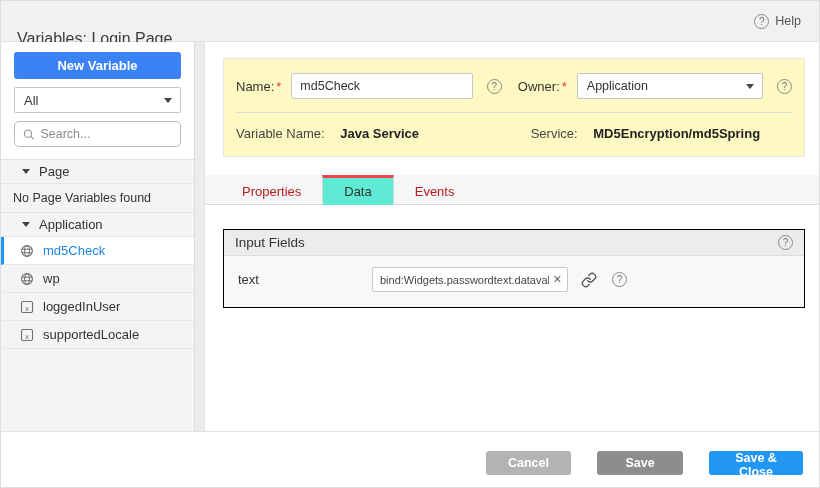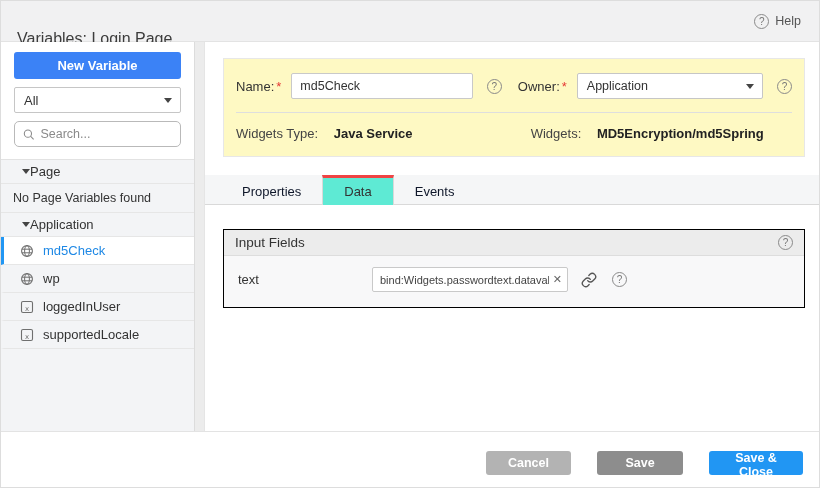--- a/index.html
+++ b/index.html
@@ -30,21 +30,21 @@
   .sidebar-select { margin:8px 13px 0 13px; }
   .caret { position:absolute; right:8px; top:50%; margin-top:-2px; width:0; height:0;
            border-left:4px solid transparent; border-right:4px solid transparent; border-top:5px solid #444; }
   .search { margin:8px 13px 0 13px; display:flex; align-items:center; gap:6px; background:#fff;
             border:1px solid #b9b9b9; border-radius:5px; height:26px; padding:0 8px; }
   .search input { border:none; outline:none; font-size:12.5px; color:#333; width:100%; background:transparent;
                   font-family:inherit; }
   .search input::placeholder { color:#8a8a8a; }
 
   .tree { margin-top:12px; flex:1; background:#f3f4f6; border-top:1px solid #e2e2e2; font-size:13px; }
-  .tree .group { display:flex; align-items:center; height:24px; padding-left:21px;
+  .tree .group { display:flex; align-items:center; gap:9px; height:24px; padding-left:21px;
                  border-bottom:1px solid #e6e6e6; cursor:pointer; color:#333; }
   .tri { width:0; height:0; border-left:4.5px solid transparent; border-right:4.5px solid transparent;
          border-top:5.5px solid #444; }
   .tree .empty { font-size:12.5px; color:#333; padding:7px 0 7px 12px;
                  border-bottom:1px solid #e6e6e6; }
   .tree .item { display:flex; align-items:center; gap:9px; height:28px; padding-left:16px;
                 border-bottom:1px solid #e6e6e6; border-left:3px solid transparent; cursor:pointer; color:#333; }
   .tree .item.selected { background:#fff; border-left:3px solid #2196f3; color:#1e88e5; }
   .tree .item svg { flex:none; }
 
@@ -63,21 +63,21 @@
   .row1 .qicon:last-child { margin-right:0; }
   .meta-hr { border-top:1px solid #dedede; margin:0 12px; }
   .row2 { display:flex; align-items:center; padding:13px 12px 15px 12px; font-size:13px; }
   .pair .k { color:#444; }
   .pair .v { color:#222; font-weight:bold; margin-left:12px; }
   .pair.vt { width:53%; }
 
   
   .tabs { display:flex; margin-top:18px; background:#f5f6f7; border-bottom:1px solid #d9d9d9;
           padding-left:16px; height:30px; font-size:13px; }
-  .tab { padding:0 21px; display:flex; align-items:center; color:#0f172a; cursor:pointer; border-top:3px solid transparent; }
+  .tab { padding:0 21px; display:flex; align-items:center; color:#b91c1c; cursor:pointer; border-top:3px solid transparent; }
   .tab.active { background:#5eead4; color:#333; border-top:3px solid #ef4444;
                 border-left:1px solid #d9d9d9; border-right:1px solid #d9d9d9; margin-bottom:-1px; }
 
   
   .fields { margin:24px 14px 0 18px; border:1px solid #000000; }
   .fields-header { display:flex; align-items:center; justify-content:space-between; background:#ececec;
                    border-bottom:1px solid #ddd; padding:5px 11px; font-size:13.5px; color:#333; }
   .fields-body { background:#f8f8f9; padding:11px 12px 15px 14px; }
   .field-row { display:flex; align-items:center; font-size:13px; color:#333; }
   .fname { width:134px; flex:none; }
@@ -194,25 +194,25 @@
           </label>
           <div class="select owner-select">
             <span>Application</span>
             <i class="caret"></i>
           </div>
           <span class="qicon"></span>
         </div>
         <div class="meta-hr"></div>
         <div class="row2">
           <div class="pair vt">
-            <span class="k">Widgets Type:</span>
+            <span class="k">Variable Name:</span>
             <span class="v">Java Service</span>
           </div>
           <div class="pair">
-            <span class="k">Widgets:</span>
+            <span class="k">Service:</span>
             <span class="v">MD5Encryption/md5Spring</span>
           </div>
         </div>
       </section>
 
       <nav class="tabs">
         <div class="tab">Properties</div>
         <div class="tab active">Data</div>
         <div class="tab">Events</div>
       </nav>

